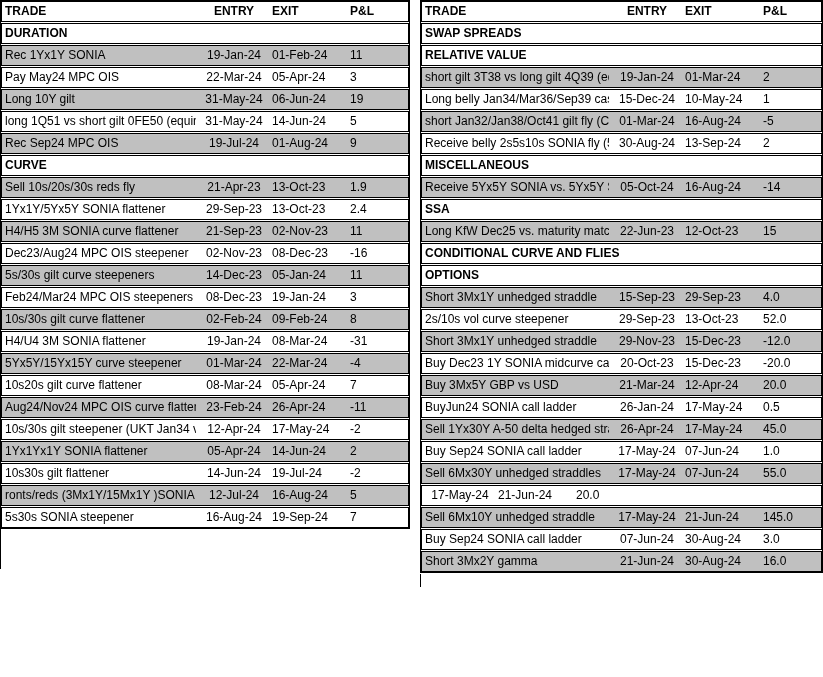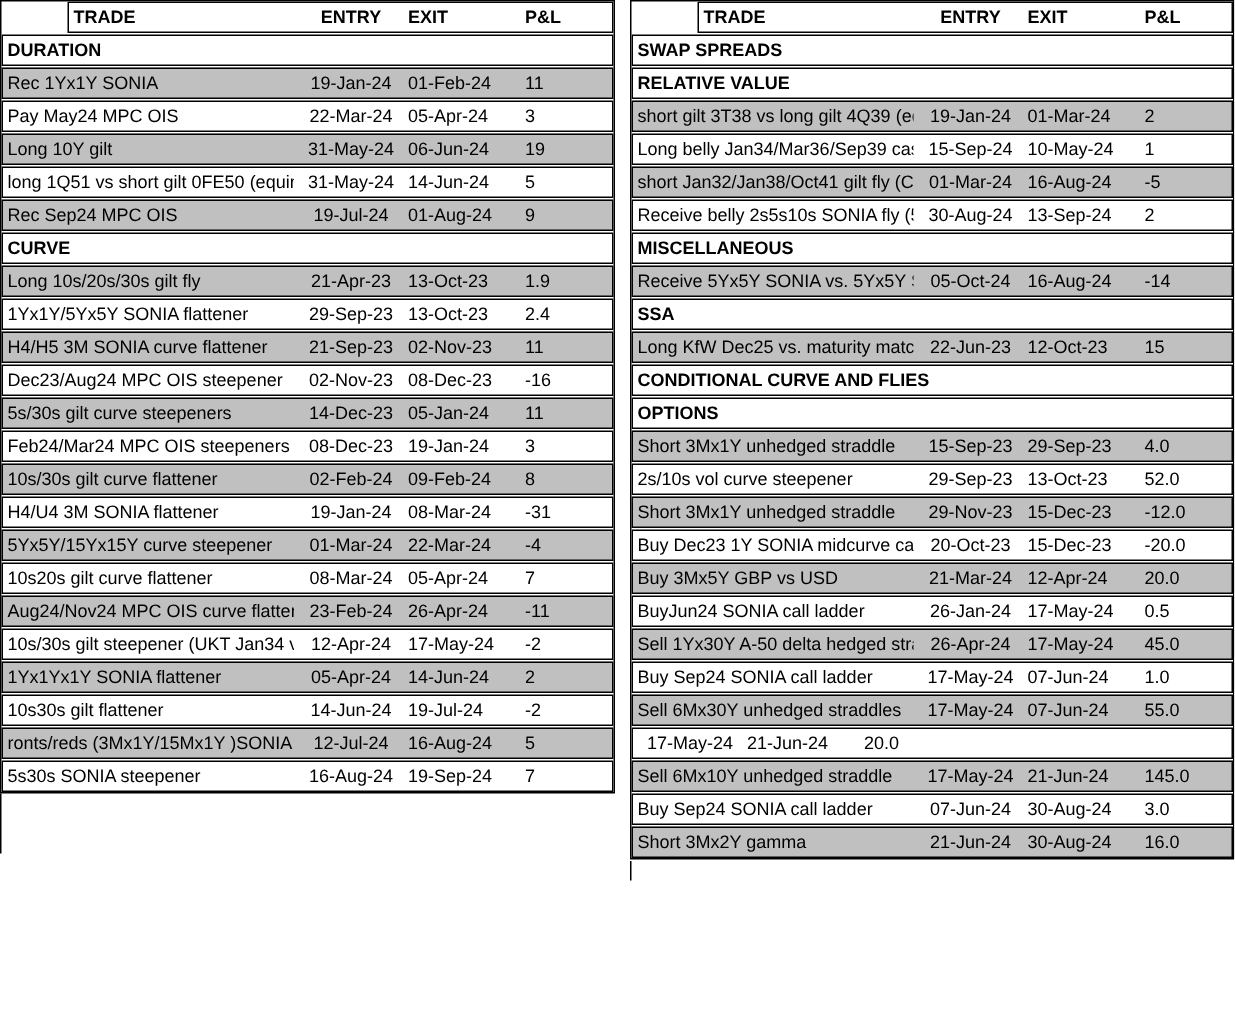--- a/index.html
+++ b/index.html
@@ -3,21 +3,21 @@
 <meta charset="utf-8">
 <style>
   html,body{margin:0;padding:0;background:#fff;}
   body{width:823px;height:677px;font-family:"Liberation Sans",sans-serif;color:var(--text,#000);}
   .canvas{position:relative;width:823px;height:677px;overflow:hidden;background:var(--bg,#fff);}
   .tbl{position:absolute;top:0;border:1px solid var(--border,#000);background:var(--bg,#fff);box-sizing:border-box;}
   .tbl-left{left:0;width:410px;}
   .tbl-right{left:420px;width:403px;}
   .row{display:flex;height:19px;line-height:19px;border:1px solid var(--border,#000);
        margin-top:1px;background:var(--bg,#fff);font-size:12px;overflow:hidden;align-items:stretch;}
-  .row:first-child{margin-top:0;margin-left:44px;}
+  .row:first-child{margin-top:0;}
   .row.shaded{background:var(--shaded,#C0C0C0);}
   .row.head,.row.section{font-weight:bold;}
   .c-trade{flex:1 1 auto;padding-left:3px;white-space:nowrap;overflow:hidden;min-width:0;}
   .c-entry{width:76px;flex:0 0 76px;text-align:center;white-space:nowrap;}
   .c-exit{width:78px;flex:0 0 78px;white-space:nowrap;}
   .c-pnl{width:58px;flex:0 0 58px;white-space:nowrap;padding-right:8px;box-sizing:border-box;}
   .stub{position:absolute;width:1px;background:var(--border,#000);}
   .stub-left{left:0;top:529px;height:40px;}
   .stub-right{left:420px;top:574px;height:13px;}
 </style>
@@ -62,21 +62,21 @@
       <div class="row trade-row shaded">
         <div class="c-trade">Rec Sep24 MPC OIS</div>
         <div class="c-entry">19-Jul-24</div>
         <div class="c-exit">01-Aug-24</div>
         <div class="c-pnl">9</div>
       </div>
       <div class="row section">
         <div class="c-trade">CURVE</div>
       </div>
       <div class="row trade-row shaded">
-        <div class="c-trade">Long 10s/20s/30s gilt fly</div>
+        <div class="c-trade">Sell 10s/20s/30s reds fly</div>
         <div class="c-entry">21-Apr-23</div>
         <div class="c-exit">13-Oct-23</div>
         <div class="c-pnl">1.9</div>
       </div>
       <div class="row trade-row">
         <div class="c-trade">1Yx1Y/5Yx5Y SONIA flattener</div>
         <div class="c-entry">29-Sep-23</div>
         <div class="c-exit">13-Oct-23</div>
         <div class="c-pnl">2.4</div>
       </div>
@@ -179,21 +179,21 @@
         <div class="c-trade">RELATIVE VALUE</div>
       </div>
       <div class="row trade-row shaded">
         <div class="c-trade">short gilt 3T38 vs long gilt 4Q39 (equinoc</div>
         <div class="c-entry">19-Jan-24</div>
         <div class="c-exit">01-Mar-24</div>
         <div class="c-pnl">2</div>
       </div>
       <div class="row trade-row">
         <div class="c-trade">Long belly Jan34/Mar36/Sep39 cash&amp;dv</div>
-        <div class="c-entry">15-Sep-24</div>
+        <div class="c-entry">15-Dec-24</div>
         <div class="c-exit">10-May-24</div>
         <div class="c-pnl">1</div>
       </div>
       <div class="row trade-row shaded">
         <div class="c-trade">short Jan32/Jan38/Oct41 gilt fly (Cash a</div>
         <div class="c-entry">01-Mar-24</div>
         <div class="c-exit">16-Aug-24</div>
         <div class="c-pnl">-5</div>
       </div>
       <div class="row trade-row">

